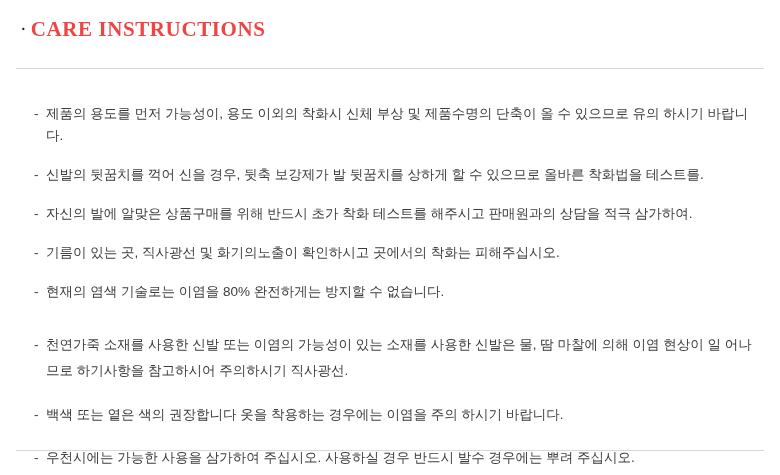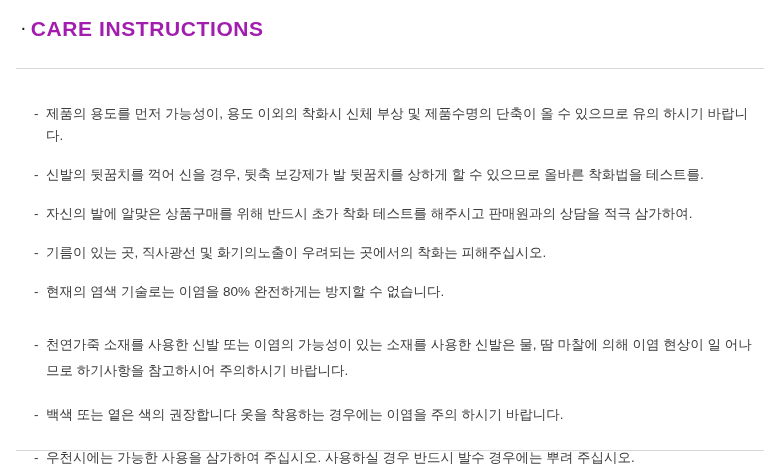--- a/index.html
+++ b/index.html
@@ -29,25 +29,25 @@
   }
   .bullet-mark {
     font-size: 20px;
     line-height: 1;
     color: #1a1a1a;
     margin-right: 4px;
     position: relative;
     top: -2px;
   }
   .heading-title {
-    font-family: Liberation Sans, sans-serif;
+    font-family: Liberation Serif, serif;
     font-weight: bold;
     font-size: 21px;
     letter-spacing: 0.6px;
-    color: #a21caf;
+    color: #ef4444;
     line-height: 30px;
   }
   .rule {
     border: 0;
     border-top: 1px solid #d8d8d8;
     margin: 10px 0 0 0;
     width: 100%;
   }
   .rule.bottom {
     position: absolute;
@@ -113,32 +113,32 @@
     <li class="item">
       <span class="dash">-</span>
       <span class="text">신발의 뒷꿈치를 꺽어 신을 경우, 뒷축 보강제가 발 뒷꿈치를 상하게 할 수 있으므로 올바른 착화법을 테스트를.</span>
     </li>
     <li class="item">
       <span class="dash">-</span>
       <span class="text">자신의 발에 알맞은 상품구매를 위해 반드시 초가 착화 테스트를 해주시고 판매원과의 상담을 적극 삼가하여.</span>
     </li>
     <li class="item">
       <span class="dash">-</span>
-      <span class="text">기름이 있는 곳, 직사광선 및 화기의노출이 우려되는 곳에서의 착화는 피해주십시오.</span>
+      <span class="text">기름이 있는 곳, 직사광선 및 화기의노출이 확인하시고 곳에서의 착화는 피해주십시오.</span>
     </li>
     <li class="item">
       <span class="dash">-</span>
       <span class="text">현재의 염색 기술로는 이염을 80% 완전하게는 방지할 수 없습니다.</span>
     </li>
   </ul>
 
   <ul class="group group-2">
     <li class="item first">
       <span class="dash">-</span>
-      <span class="text">천연가죽 소재를 사용한 신발 또는 이염의 가능성이 있는 소재를 사용한 신발은 물, 땀 마찰에 의해 이염 현상이 일 어나므로 하기사항을 참고하시어 주의하시기 바랍니다.</span>
+      <span class="text">천연가죽 소재를 사용한 신발 또는 이염의 가능성이 있는 소재를 사용한 신발은 물, 땀 마찰에 의해 이염 현상이 일 어나므로 하기사항을 참고하시어 주의하시기 직사광선.</span>
     </li>
     <li class="item">
       <span class="dash">-</span>
       <span class="text">백색 또는 옅은 색의 권장합니다 옷을 착용하는 경우에는 이염을 주의 하시기 바랍니다.</span>
     </li>
     <li class="item">
       <span class="dash">-</span>
       <span class="text">우천시에는 가능한 사용을 삼가하여 주십시오. 사용하실 경우 반드시 발수 경우에는 뿌려 주십시오.</span>
     </li>
 

